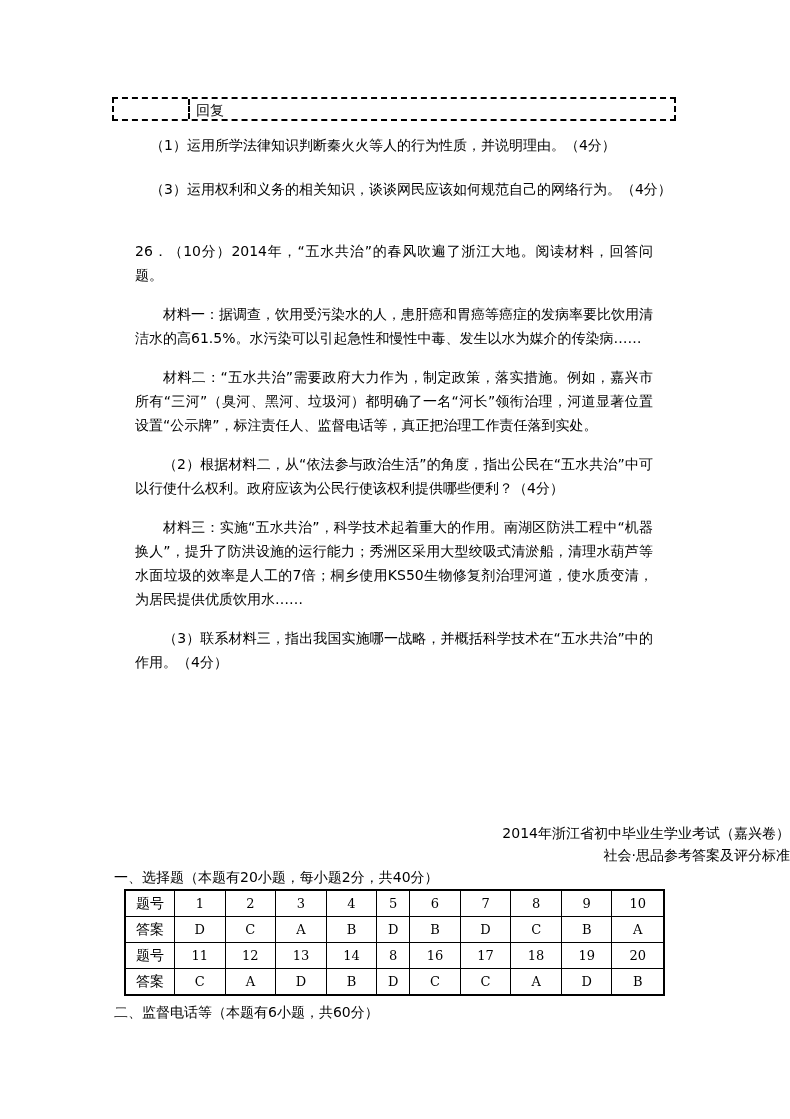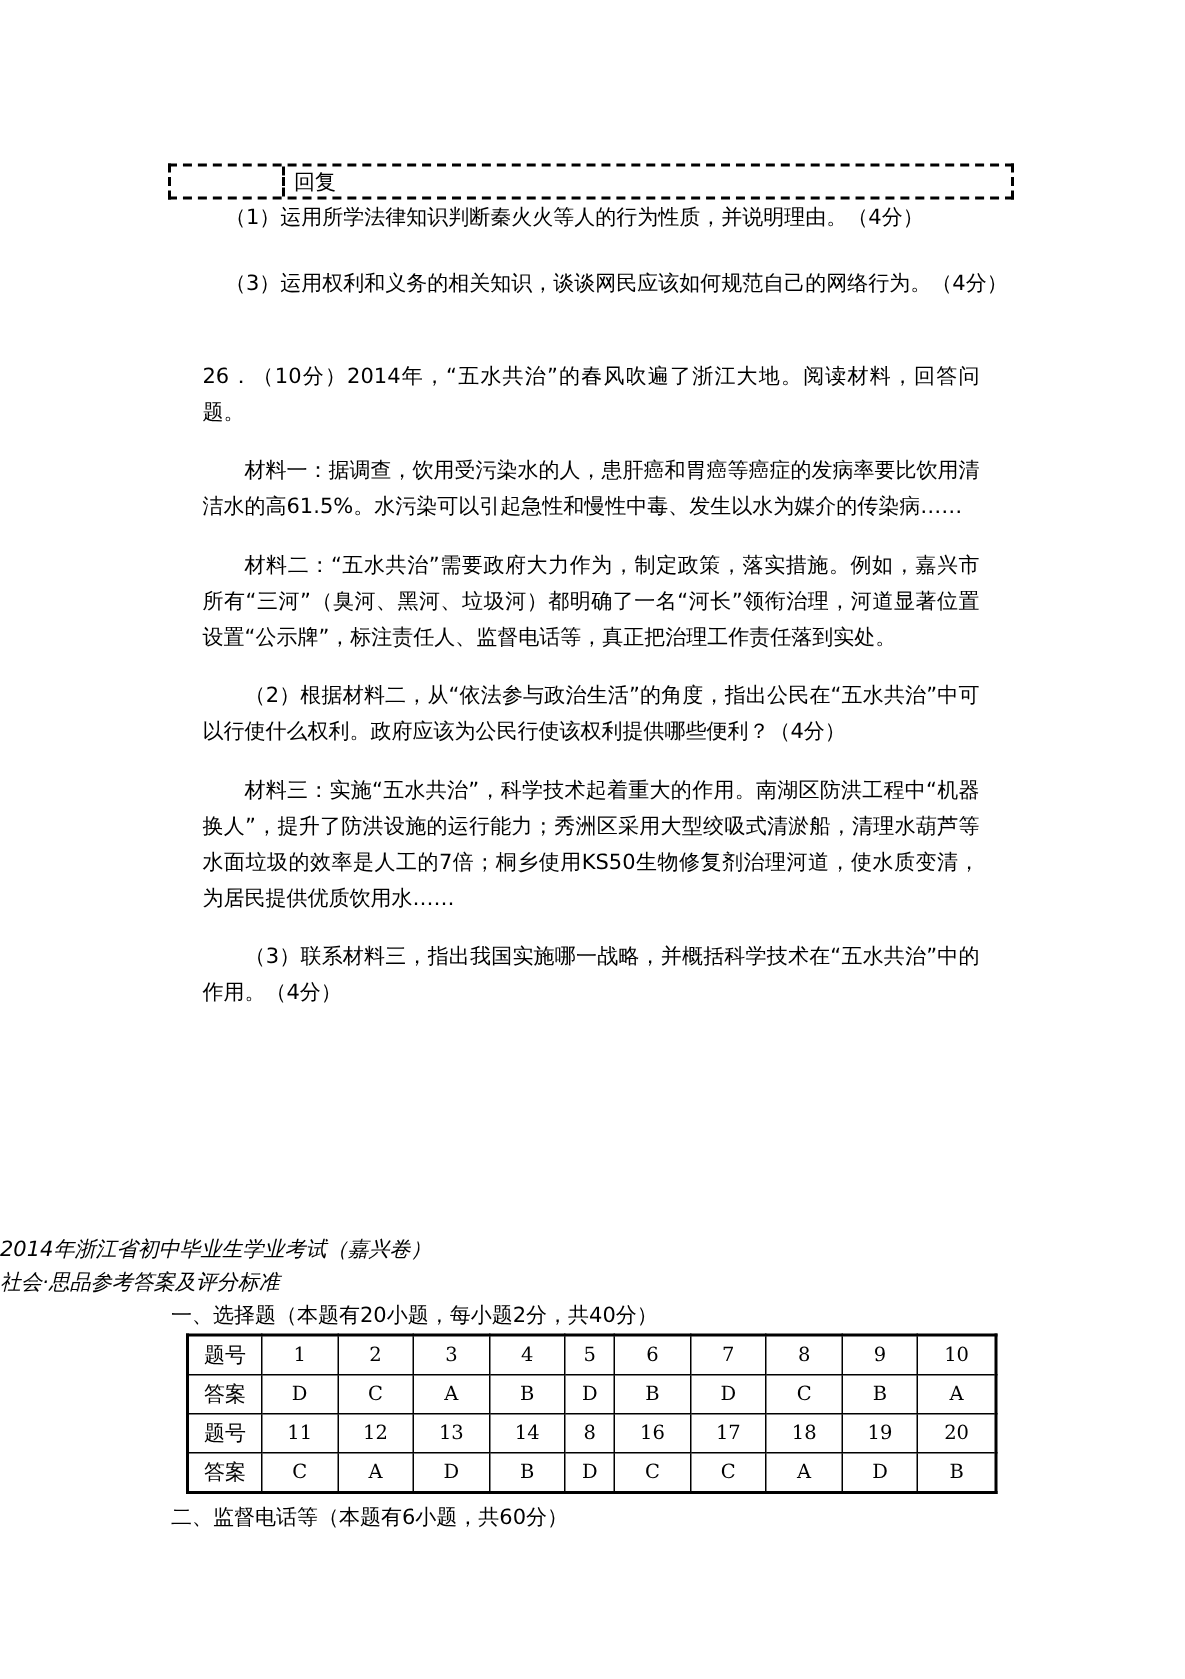--- a/index.html
+++ b/index.html
@@ -1,29 +1,29 @@
 <!DOCTYPE html>
 <html><head>
 <meta charset="utf-8">
 <style>
   html, body { margin:0; padding:0; background:#ffffff; }
   body { width:790px; height:1119px; position:relative; overflow:hidden;
          font-family:"DejaVu Sans", "Liberation Sans", sans-serif; color:#000; }
   .page { position:absolute; left:0; top:0; width:790px; height:1119px; }
   .reply-box { position:absolute; left:112px; top:97px; width:564px; height:24px;
-               border:2px dashed #000; border-left-style:dashed; box-sizing:border-box;margin-top:12px; }
+               border:2px dashed #000; border-left-style:dashed; box-sizing:border-box; }
   .reply-inner { position:absolute; left:0; top:0; width:74px; height:20px;
                  border-right:2px dashed #000; }
   .reply-label { position:absolute; left:82px; top:1px; font-size:14px; line-height:20px; }
   .q-sub { position:absolute; left:150px; font-size:14px; line-height:22px; white-space:nowrap; }
   .para { position:absolute; left:120px; width:548px; font-size:14px; line-height:24px;
           text-align:justify; }
   .para p { margin:15px; }
   .indent { text-indent:28px; }
-  .center { position:absolute; left:0; width:790px; text-align:left; font-size:14px; line-height:20px;font-style:italic; }
+  .center { position:absolute; left:0; width:790px; text-align:right; font-size:14px; line-height:20px; }
   .sec-title { position:absolute; left:114px; font-size:14px; line-height:20px; white-space:nowrap; }
   table.ans { position:absolute; left:124px; top:889px; width:541px; border-collapse:collapse;
               border:2px solid #000; font-family:"DejaVu Serif", "Liberation Serif", serif; }
   table.ans td { border:1px solid #000; height:25px; text-align:center; font-size:13px; padding:0; }
   table.ans td.hd { font-family:Liberation Serif, serif; font-size:14px; width:48px; }
 </style>
 </head>
 <body>
 
 <div class="page">

